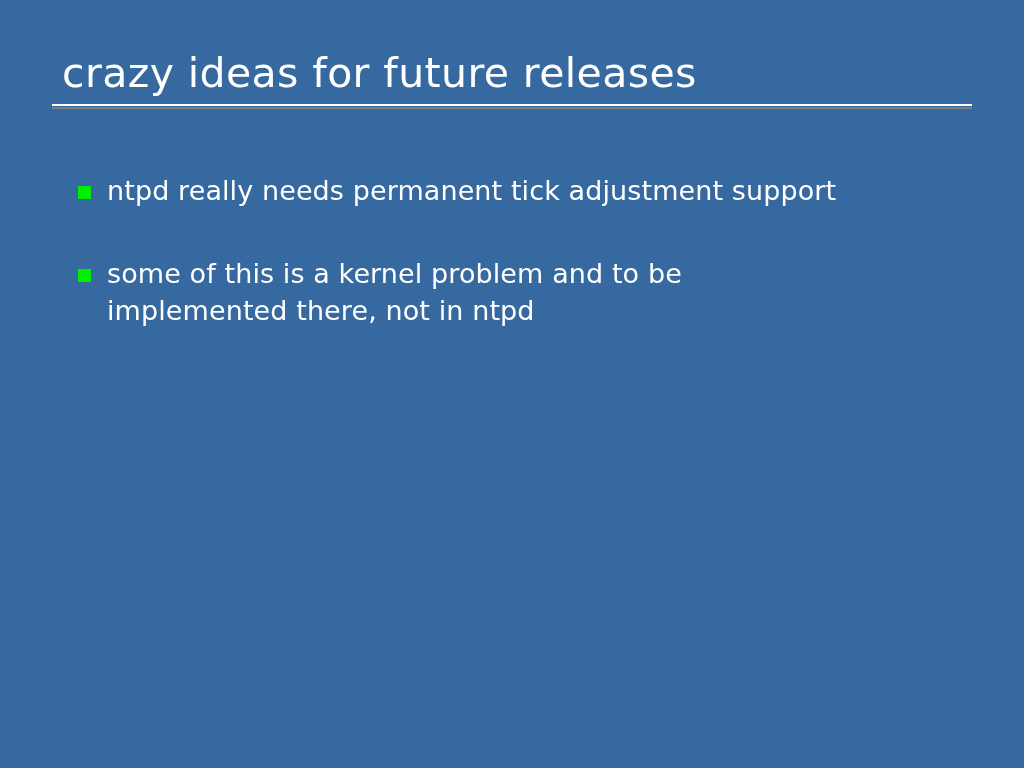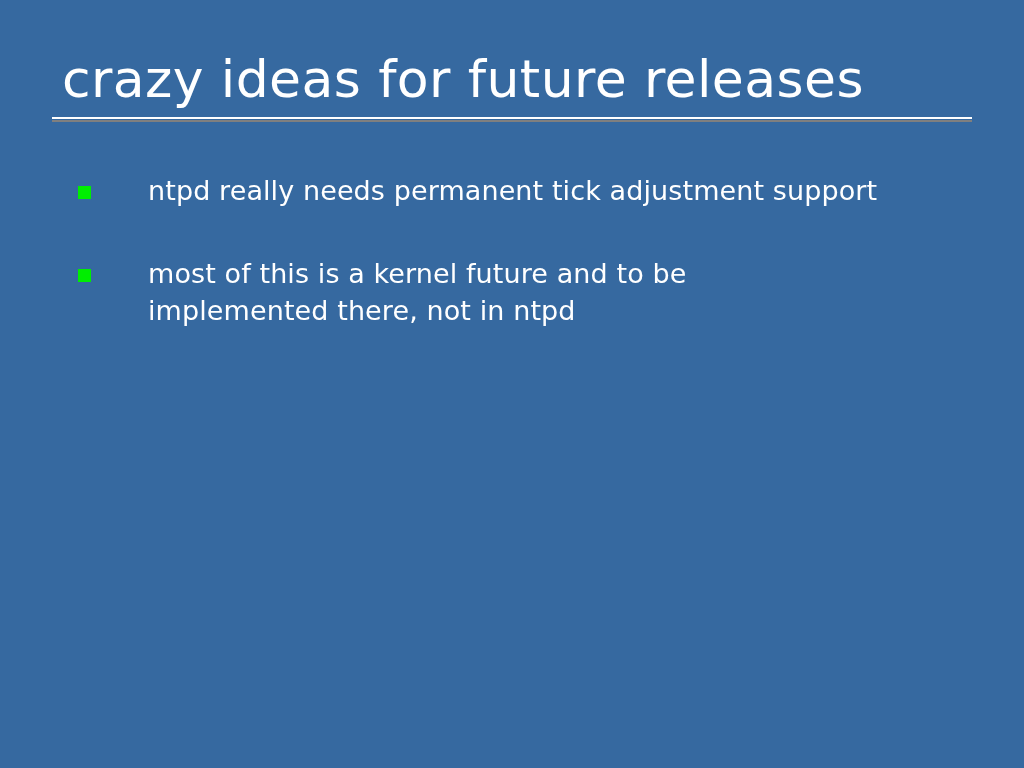--- a/index.html
+++ b/index.html
@@ -27,21 +27,21 @@
     position: absolute;
     left: 52px;
     top: 48px;
     width: 920px;
   }
 
   .slide-title {
     margin: 0;
     padding: 0 0 0 10px;
     font-family: "DejaVu Sans", sans-serif;
-    font-size: 52px;
+    font-size: 41px;
     font-weight: normal;
     line-height: 1.22;
     letter-spacing: 0.4px;
     color: #FFFFFF;
     white-space: nowrap;
   }
 
   .title-rule {
     position: relative;
     margin-top: 6px;
@@ -86,21 +86,20 @@
     left: 0;
     top: 14px;
     width: 13px;
     height: 13px;
     background: #00EE00;
   }
 
   .bullet-text {
     display: block;
     white-space: pre-line;
-    margin-left: 41px;
   }
 </style>
 </head>
 <body>
 
 <div class="slide">
 
   <div class="title-block">
     <h1 class="slide-title">crazy ideas for future releases</h1>
     <div class="title-rule"></div>
@@ -108,20 +107,20 @@
 
   <div class="body-block">
 
     <div class="bullet-item">
       <span class="bullet-marker"></span>
       <span class="bullet-text">ntpd really needs permanent tick adjustment support</span>
     </div>
 
     <div class="bullet-item">
       <span class="bullet-marker"></span>
-      <span class="bullet-text">most of this is a kernel future and to be
+      <span class="bullet-text">some of this is a kernel problem and to be
 implemented there, not in ntpd</span>
     </div>
 
 
   </div>
 
 </div>
 
 </body></html>

